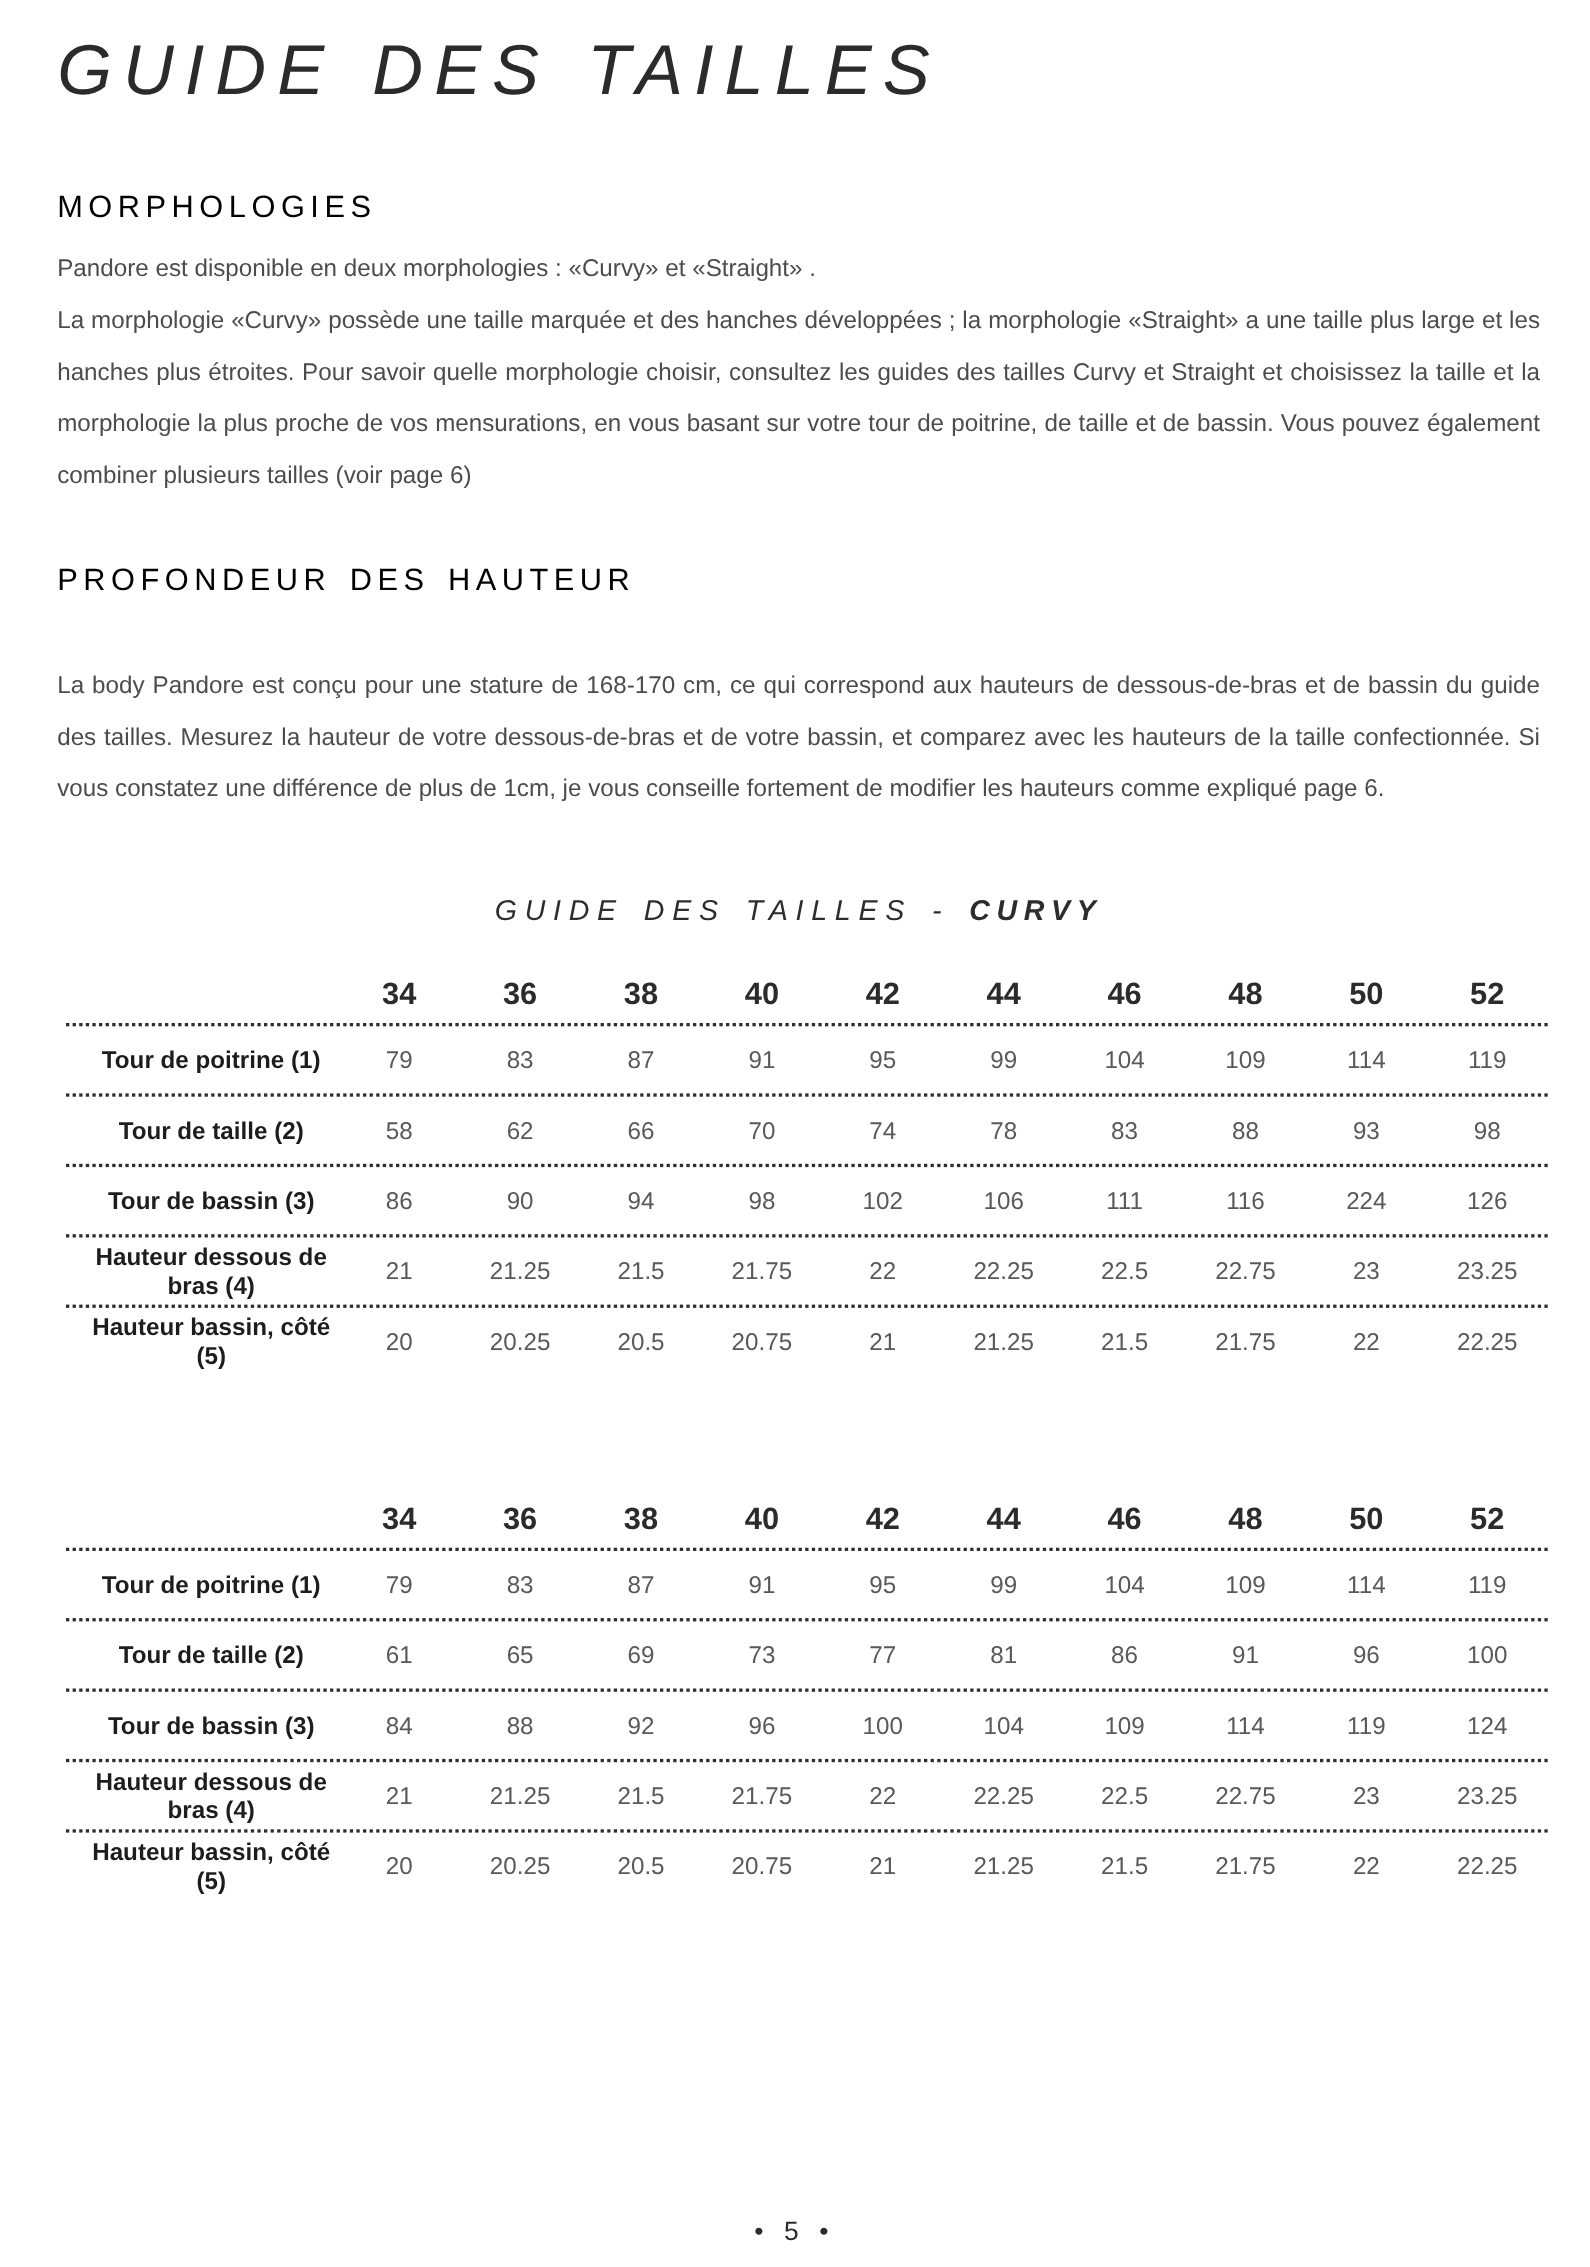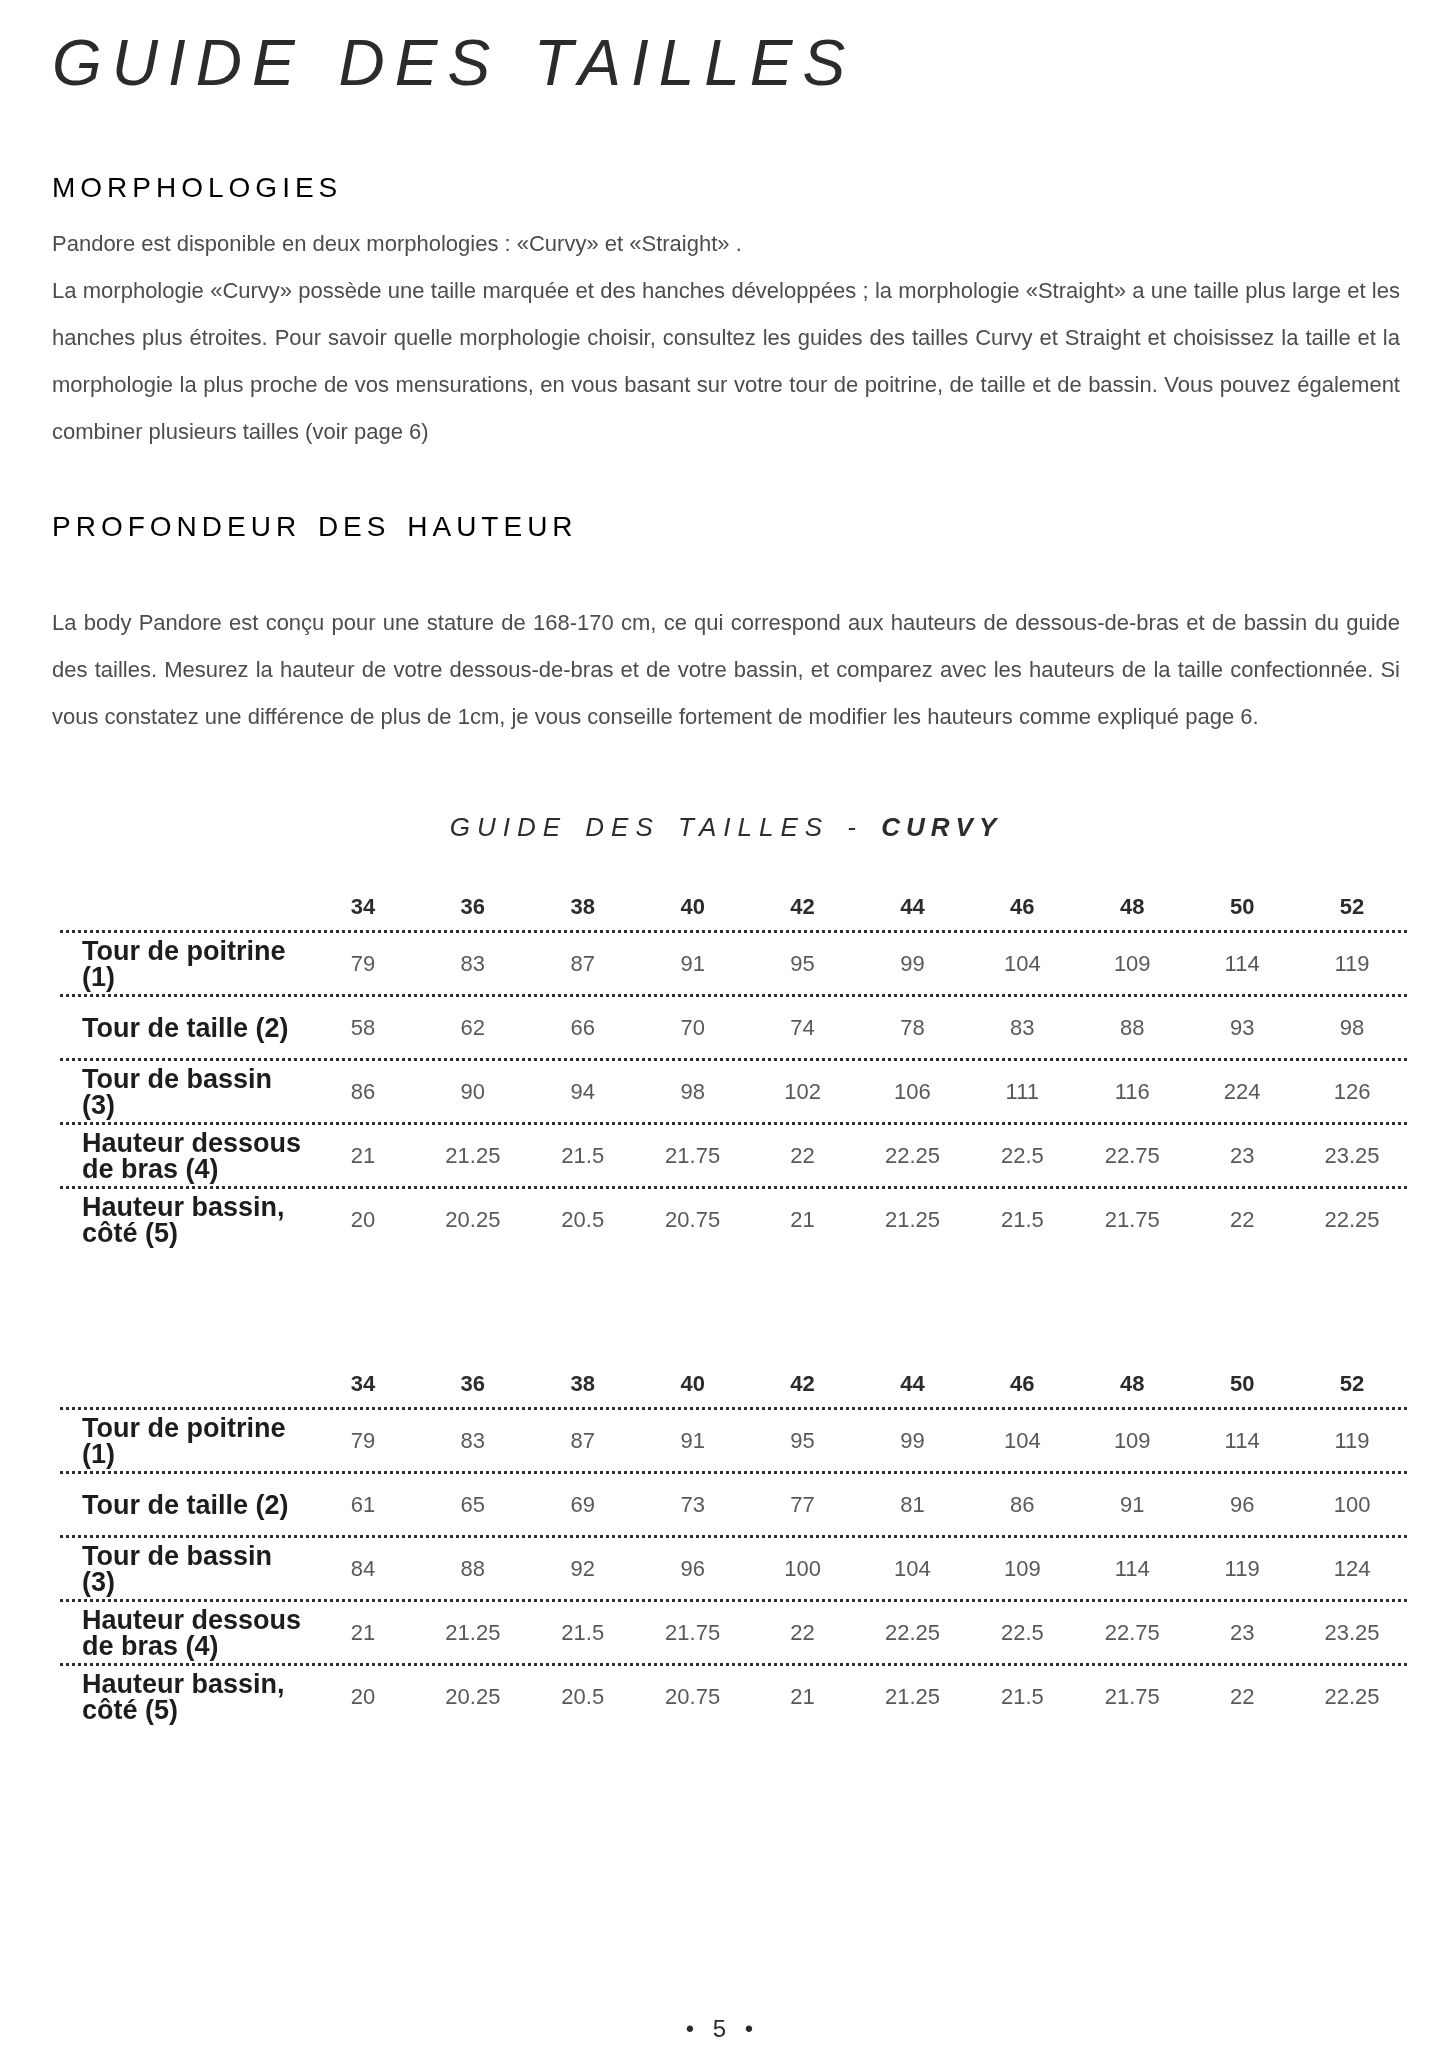--- a/index.html
+++ b/index.html
@@ -30,24 +30,24 @@
   }
   .table-title .bold{font-weight:700;letter-spacing:6px;}
   .size-table{width:1347px;margin-left:8px;}
   .t-row{
     display:grid;grid-template-columns:248px repeat(10,1fr);
     align-items:center;min-height:61px;
   }
   .t-row.header{min-height:48px;align-items:end;padding-bottom:10px;box-sizing:border-box;}
   .t-row.dotted{border-bottom:3px dotted #2e2e2e;}
   .t-label{
-    font-weight:700;color:#1d1d1d;font-size:27px;
+    font-weight:700;color:#1d1d1d;font-size:22px;text-align:center;
     line-height:26px;padding:4px 6px;box-sizing:border-box;margin-left:16px;
   }
-  .t-size{font-weight:700;color:#2b2b2b;font-size:22px;text-align:center;}
+  .t-size{font-weight:700;color:#2b2b2b;font-size:28px;text-align:center;}
   .t-val{font-weight:400;color:#595959;font-size:22px;text-align:center;}
   .footer{
     position:absolute;left:0;bottom:18px;width:100%;text-align:center;
     font-size:24px;color:#2b2b2b;letter-spacing:6px;font-weight:400;
   }
 </style>
 </head>
 <body>
 
 <div class="page">

